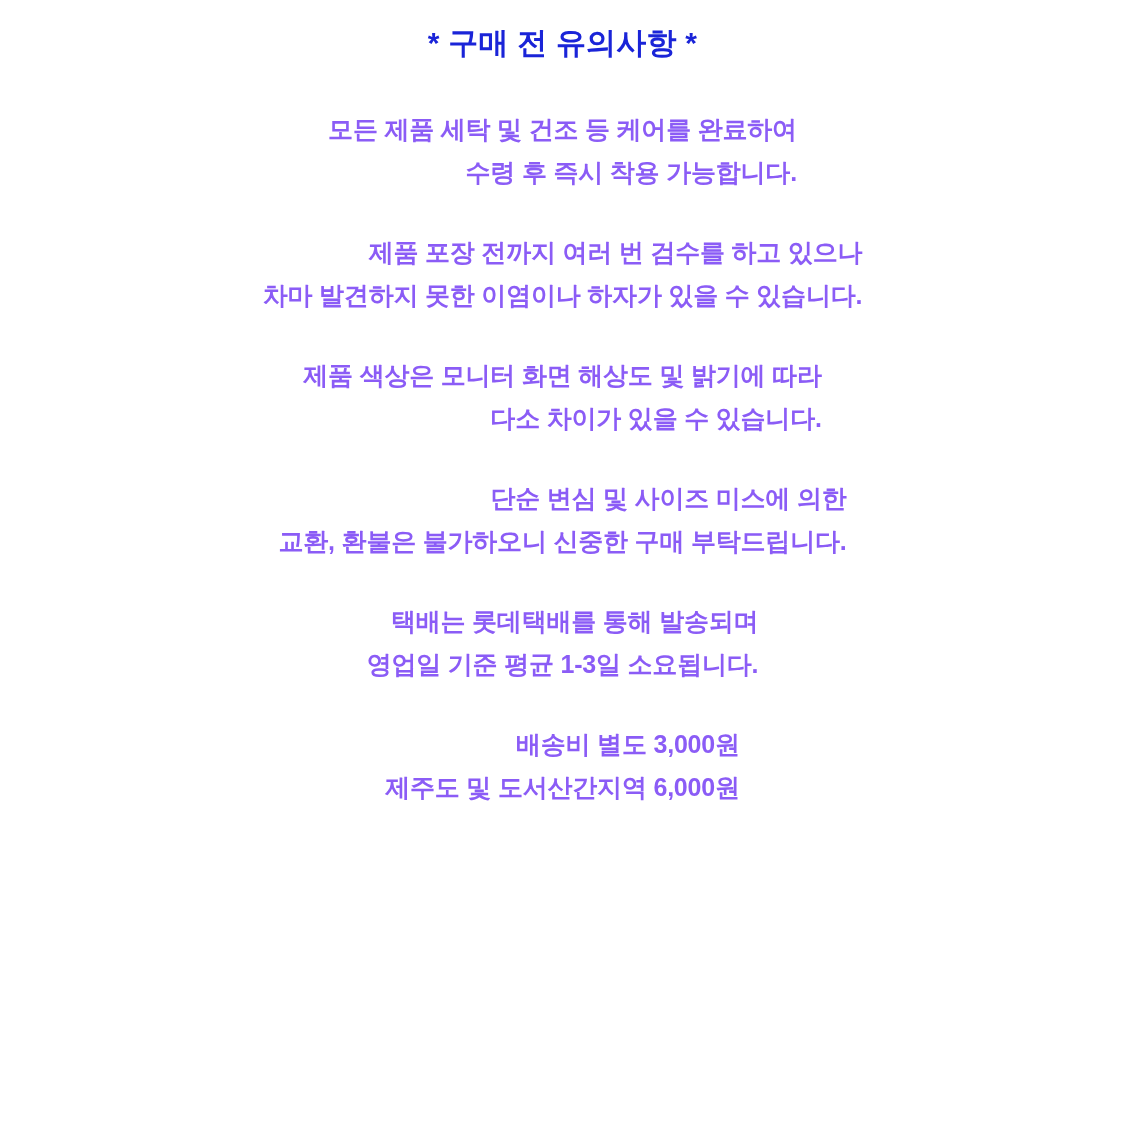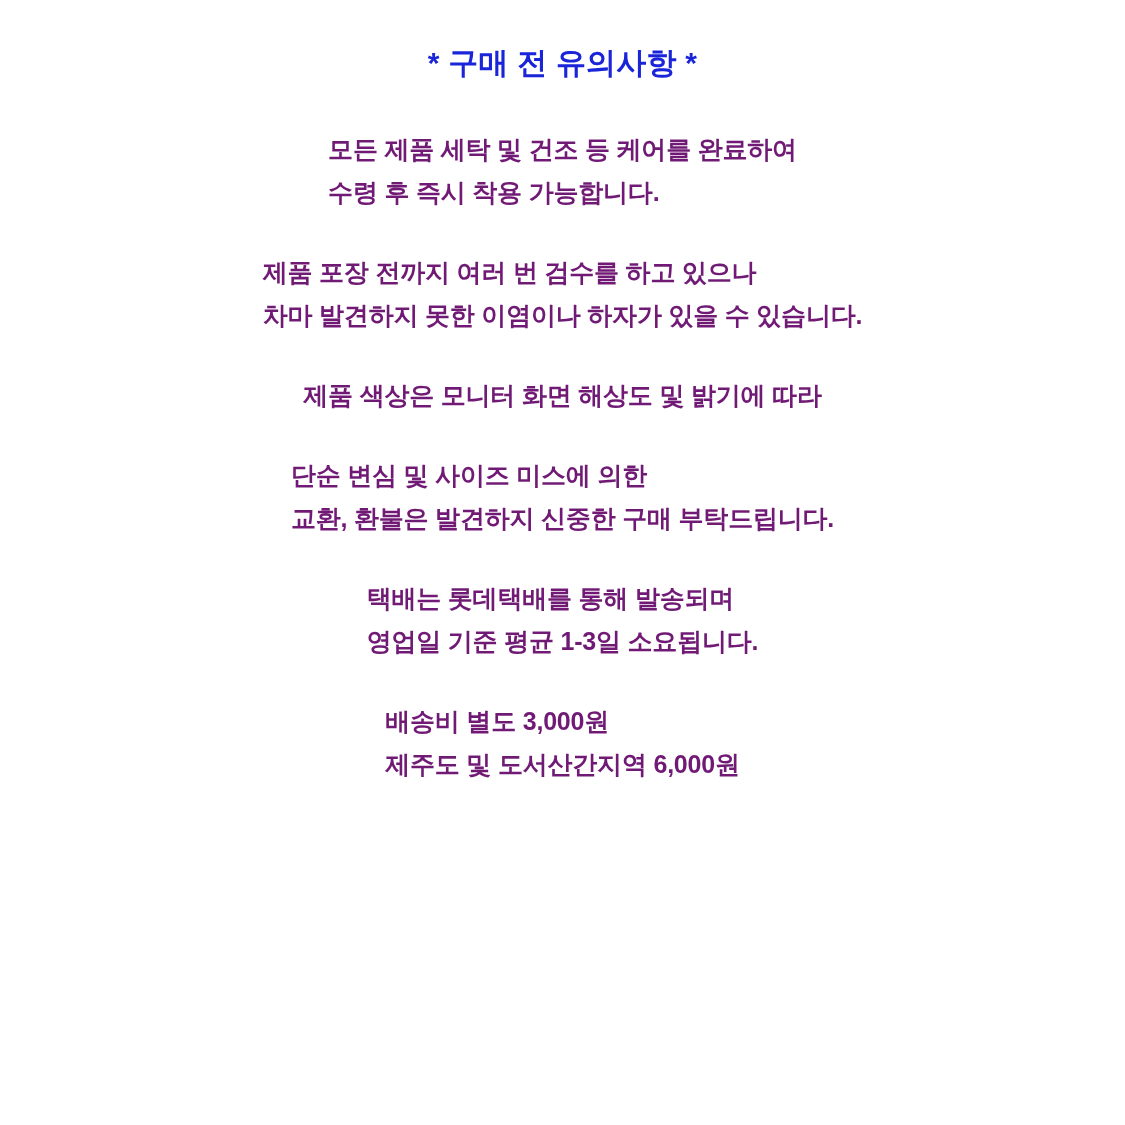--- a/index.html
+++ b/index.html
@@ -14,44 +14,44 @@
     color: #111111;
     overflow: hidden;
   }
   .page {
     width: 1125px;
     height: 1125px;
     box-sizing: border-box;
     display: flex;
     flex-direction: column;
     align-items: center;
-    padding-top: 42px;
+    padding-top: 22px;
   }
   .notice-title {
     font-size: 30px;
     font-weight: 700;
     color: #1a24d8;
     letter-spacing: 0.2px;
     text-align: center;
     margin: 0 0 0 0;
     line-height: 1.4;
   }
   .blocks {
     margin-top: 44px;
     display: flex;
     flex-direction: column;
     align-items: center;
     width: 100%;
   }
   .block {
-    text-align: left;
+    text-align: right;
     font-size: 25px;
     font-weight: 700;
     line-height: 1.72;
-    color: #701a75;
+    color: #8b5cf6;
     margin-bottom: 37px;
     letter-spacing: -0.2px;
   }
   .block:last-child {
     margin-bottom: 6px;
   }
   .line {
     display: block;
     white-space: nowrap;
   }
@@ -70,26 +70,27 @@
       <span class="line">수령 후 즉시 착용 가능합니다.</span>
     </div>
 
     <div class="block">
       <span class="line">제품 포장 전까지 여러 번 검수를 하고 있으나</span>
       <span class="line">차마 발견하지 못한 이염이나 하자가 있을 수 있습니다.</span>
     </div>
 
     <div class="block">
       <span class="line">제품 색상은 모니터 화면 해상도 및 밝기에 따라</span>
+      <span class="line">다소 차이가 있을 수 있습니다.</span>
     </div>
 
 
     <div class="block">
       <span class="line">단순 변심 및 사이즈 미스에 의한</span>
-      <span class="line">교환, 환불은 발견하지 신중한 구매 부탁드립니다.</span>
+      <span class="line">교환, 환불은 불가하오니 신중한 구매 부탁드립니다.</span>
     </div>
 
     <div class="block">
       <span class="line">택배는 롯데택배를 통해 발송되며</span>
       <span class="line">영업일 기준 평균 1-3일 소요됩니다.</span>
     </div>
 
     <div class="block">
       <span class="line">배송비 별도 3,000원</span>
       <span class="line">제주도 및 도서산간지역 6,000원</span>

